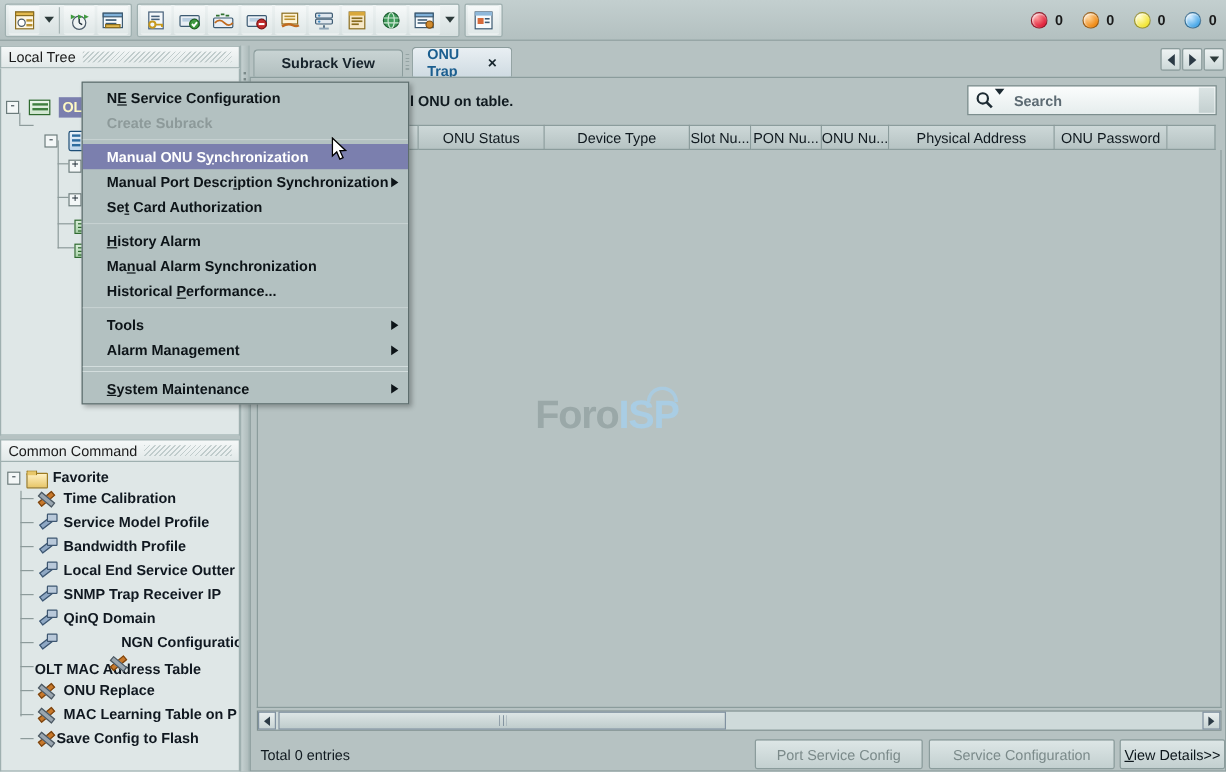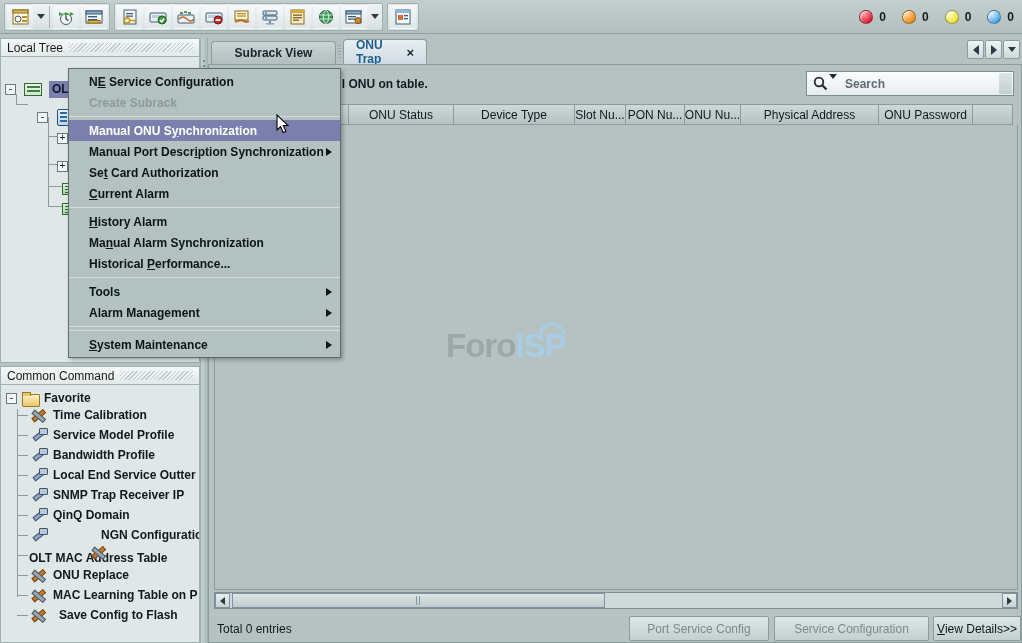--- a/index.html
+++ b/index.html
@@ -74,21 +74,21 @@
 
   
   .trow { position: absolute; height: 20px; display: flex; align-items: center; white-space: nowrap; }
   .tbox {
     width: 11px; height: 11px; border: 1px solid #6b7b7b; background: #f3f7f7;
     display: flex; align-items: center; justify-content: center;
     font-size: 10px; line-height: 9px; color: #13212b; font-family: "Liberation Mono", monospace;
   }
   .tline-h { position: absolute; height: 1px; background: #8d9b9b; }
   .tline-v { position: absolute; width: 1px; background: #8d9b9b; }
-  .tlabel-sel { background: #7b7fae; color: #0f172a; padding: 1px 4px 2px 3px; font-weight: bold; }
+  .tlabel-sel { background: #7b7fae; color: #fef9c3; padding: 1px 4px 2px 3px; font-weight: bold; }
 
   
   .ic-net { width:18px;height:13px;border:1px solid #2f6a2f;background:linear-gradient(#eaf5ea,#cfe6cf);position:relative; }
   .ic-net:before{content:"";position:absolute;left:2px;top:2px;width:13px;height:2px;background:#3f7f3f;}
   .ic-net:after{content:"";position:absolute;left:2px;top:6px;width:13px;height:2px;background:#3f7f3f;}
   .ic-rack { width:13px;height:17px;border:1px solid #1d4e77;border-radius:2px;background:linear-gradient(#eaf2fa,#bcd4ea);position:relative; }
   .ic-rack:before{content:"";position:absolute;left:2px;top:2px;width:7px;height:2px;background:#2d6b9e;box-shadow:0 4px 0 #2d6b9e,0 8px 0 #2d6b9e;}
   .ic-card { width:14px;height:12px;border:1px solid #2f6a2f;background:linear-gradient(#d9efd9,#a9d3a9);position:relative; }
   .ic-card:before{content:"";position:absolute;left:2px;top:2px;width:9px;height:1px;background:#2f6a2f;box-shadow:0 3px 0 #2f6a2f,0 6px 0 #2f6a2f;}
 
@@ -498,21 +498,21 @@
             <span class="clabel" style="margin-left: 6px;">ONU Replace</span>
           </div>
           <div class="trow" style="left: 22px; top: 200px;">
             <div class="tline-h" style="position: absolute; left: -6px; top: 10px; width: 11px;"></div>
             <span class="ic-tools" style="margin-left: 9px;"></span>
             <span class="clabel" style="margin-left: 6px;">MAC Learning Table on P</span>
           </div>
           <div class="trow" style="left: 22px; top: 220px;">
             <div class="tline-h" style="position: absolute; left: -6px; top: 10px; width: 11px;"></div>
             <span class="ic-tools" style="margin-left: 9px;"></span>
-            <span class="clabel" style="margin-left: 12px;">Save Config to Flash</span>
+            <span class="clabel" style="margin-left: 0;">Save Config to Flash</span>
           </div>
         </div>
     </div>
   </div>
 
   <div id="splitter-v">
     <div class="grip-dots">
         <i></i>
         <i></i>
         <i></i>
@@ -632,23 +632,20 @@
       <div class="mi mi-hl">
         <span>Manual ONU S<span class="mn">y</span>nchronization</span>
       </div>
       <div class="mi">
         <span>Manual Port Descr<span class="mn">i</span>ption Synchronization</span>
         <span class="mi-arrow"></span>
       </div>
       <div class="mi">
         <span>Se<span class="mn">t</span> Card Authorization</span>
       </div>
-      <div class="mi">
-        <span><span class="mn">C</span>urrent Alarm</span>
-      </div>
       <div class="mi-sep"></div>
       <div class="mi">
         <span><span class="mn">H</span>istory Alarm</span>
       </div>
       <div class="mi">
         <span>Ma<span class="mn">n</span>ual Alarm Synchronization</span>
       </div>
       <div class="mi">
         <span>Historical <span class="mn">P</span>erformance...</span>
       </div>

